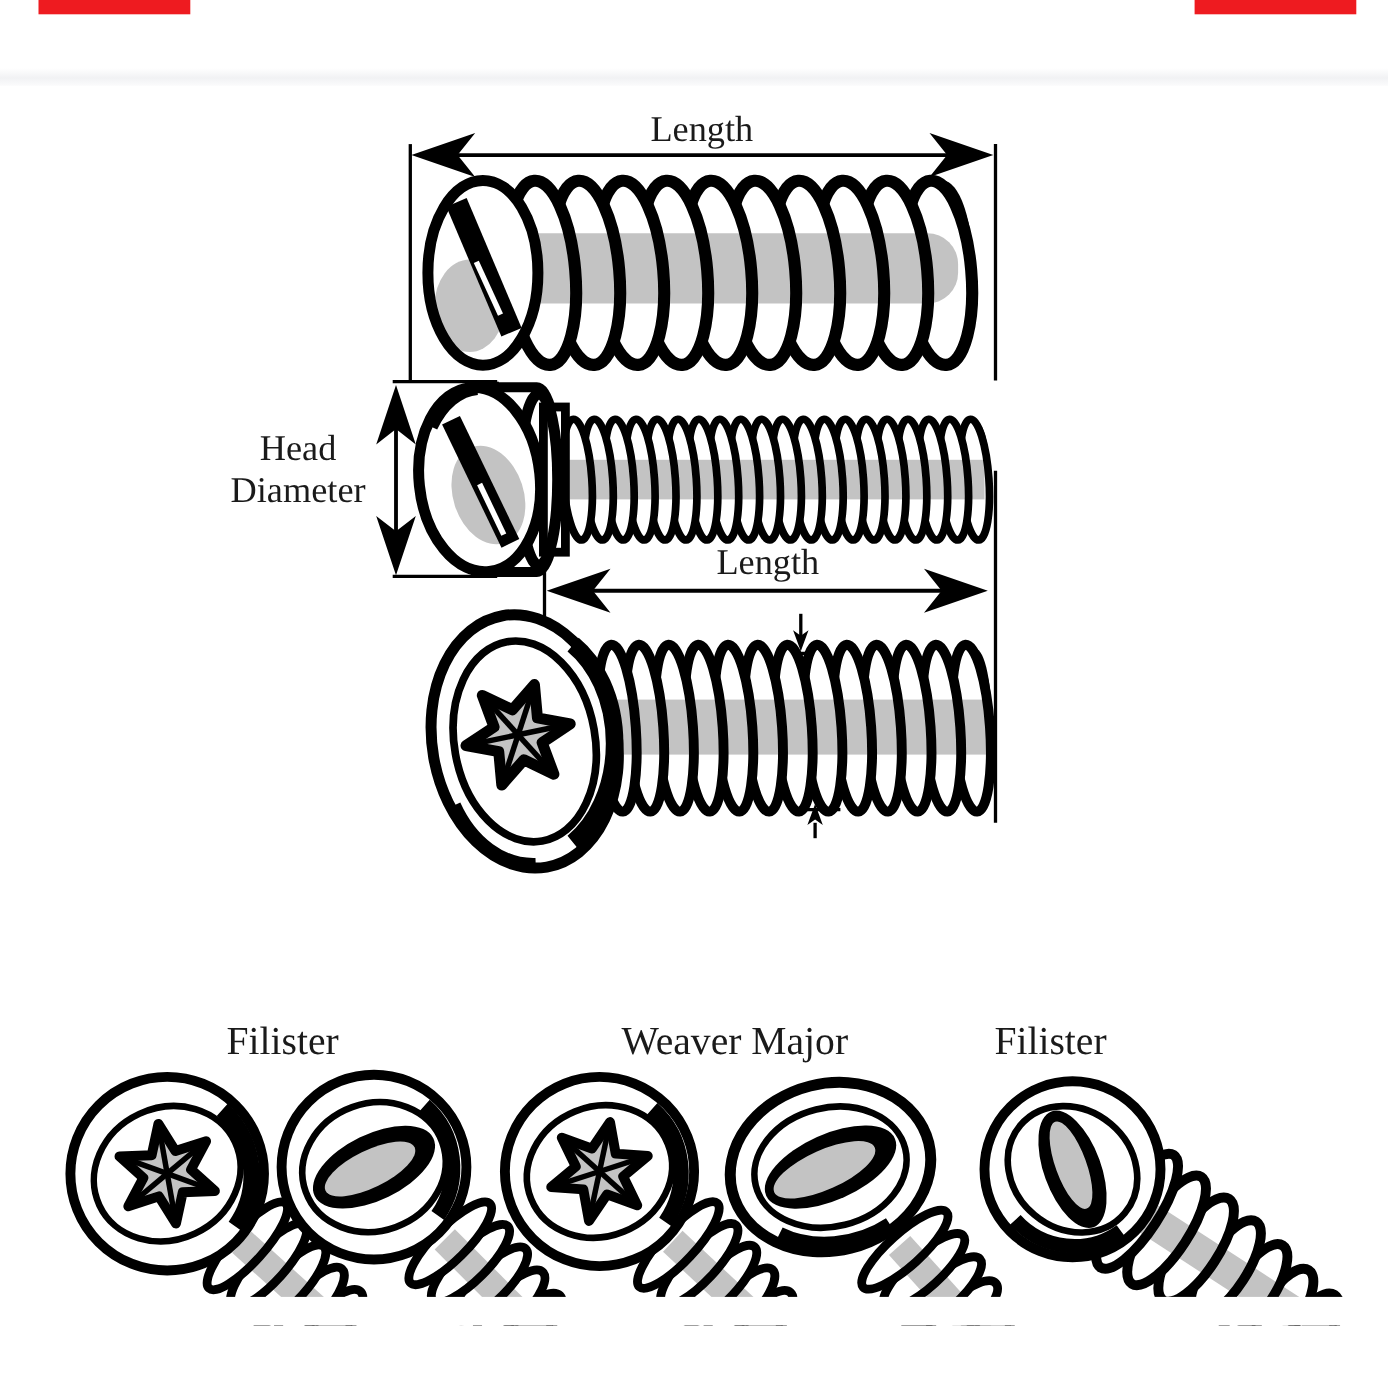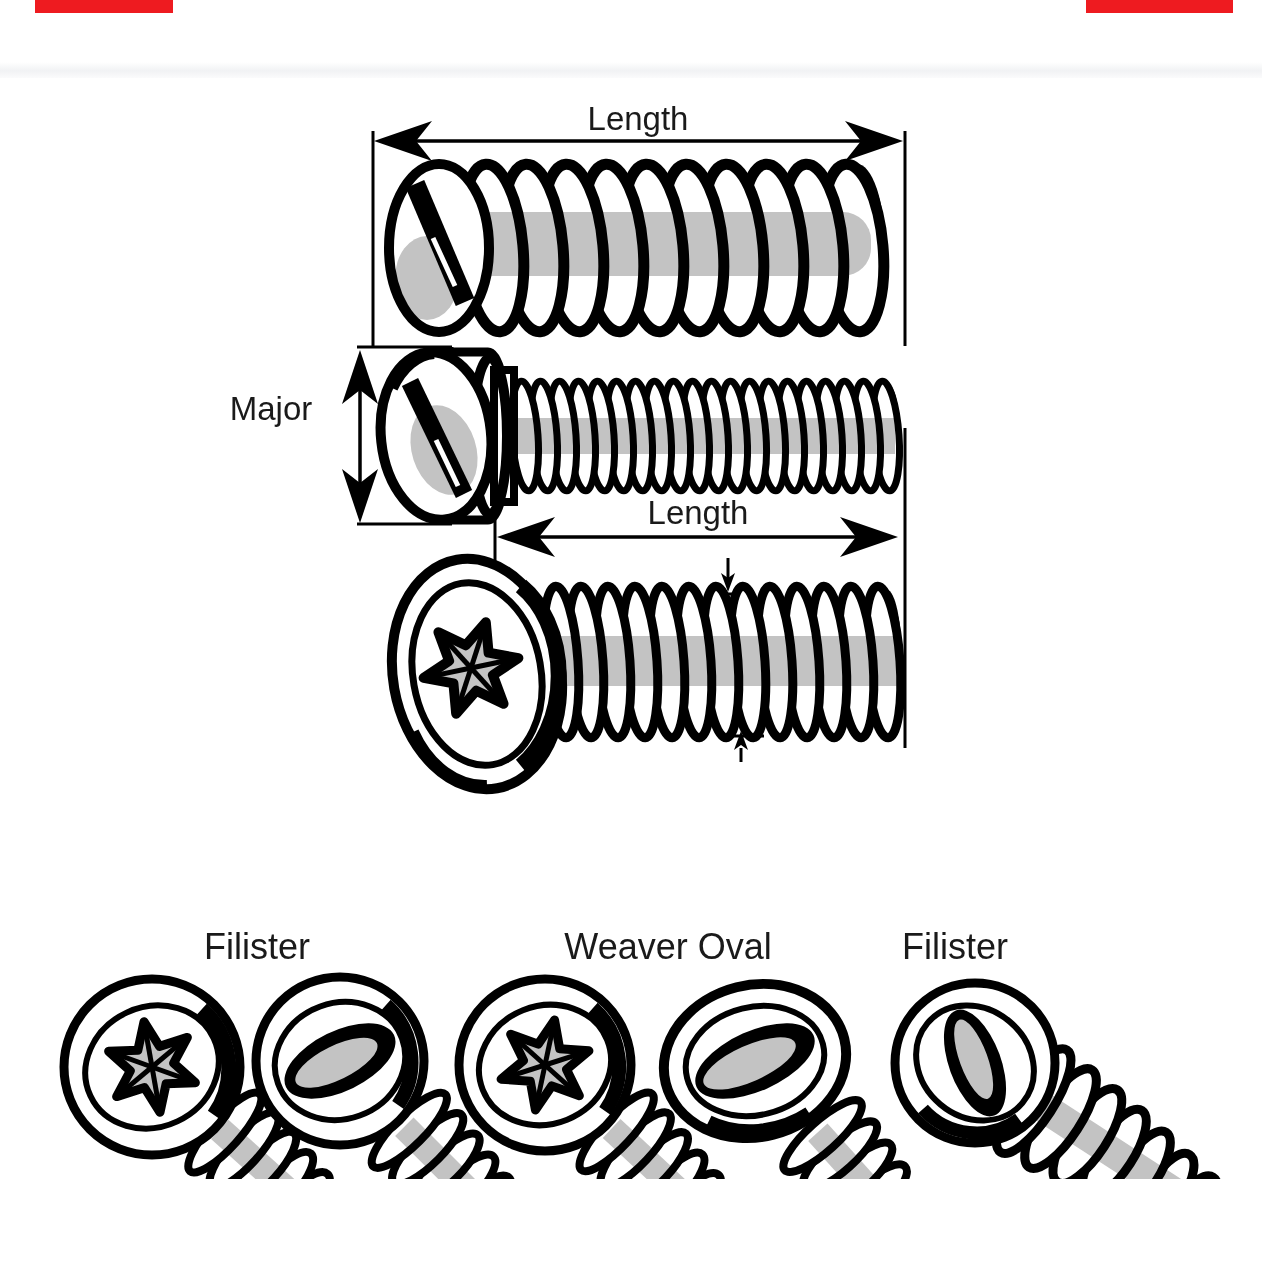--- a/index.html
+++ b/index.html
@@ -1,21 +1,21 @@
 <!DOCTYPE html>
 <html style="--ink: #1a1a1a; --outline-black: #000000; --thread-gray: #c3c3c3; --banner-red: #ee1b20; --header-band-gray: #f1f2f4; --background: #ffffff;"><head>
 <meta charset="utf-8">
 <style>
   :root{
     --ink:#1a1a1a; --outline-black:#000000; --thread-gray:#c3c3c3;
     --banner-red:#ee1b20; --header-band-gray:#f1f2f4; --background:#ffffff;
   }
   html,body{margin:0;padding:0;background:var(--background);}
   #canvas{position:relative;width:1262px;height:1262px;background:var(--background);
-    overflow:hidden;font-family:Liberation Sans, sans-serif;color:var(--ink);}
+    overflow:hidden;font-family:Liberation Serif, serif;color:var(--ink);}
   .abs{position:absolute;}
   .lbl{position:absolute;text-align:center;color:var(--ink);line-height:1.15;white-space:nowrap;}
   .lbl-lg{font-size:33px;}
   .lbl-md{font-size:36px;}
   .red-bar{position:absolute;top:0;height:13px;background:var(--banner-red);}
   .band{position:absolute;left:0;top:62px;width:1262px;height:16px;
     background:linear-gradient(180deg,#ffffff 0%,var(--header-band-gray) 55%,#fbfbfc 100%);}
   svg{display:block;}
   .coil{fill:#fff;stroke:#000;}
   .graymul{fill:var(--thread-gray);mix-blend-mode:multiply;}
@@ -29,28 +29,29 @@
 <div id="canvas">
 
   <div class="red-bar" style="left:35px;width:138px;"></div>
   <div class="red-bar" style="left:1086px;width:147px;"></div>
 
   <div class="band"></div>
 
   <div class="lbl lbl-lg" style="left:538px;top:100px;width:200px;">Length</div>
 
   <div class="lbl lbl-lg" style="left:185px;top:390px;width:172px;">
-    <div>Major</div>
+    <div>Head</div>
+    <div>Diameter</div>
   </div>
 
   <div class="lbl lbl-lg" style="left:598px;top:494px;width:200px;">Length</div>
 
 
   <div class="lbl lbl-md" style="left:157px;top:926px;width:200px;">Filister</div>
-  <div class="lbl lbl-md" style="left:543px;top:926px;width:250px;">Weaver Oval</div>
+  <div class="lbl lbl-md" style="left:543px;top:926px;width:250px;">Weaver Major</div>
   <div class="lbl lbl-md" style="left:855px;top:926px;width:200px;">Filister</div>
 
   <svg class="abs" style="left:0;top:0;" width="1262" height="1262" viewBox="0 0 1262 1262">
 
     <g>
       <line class="dimline" x1="392" y1="141" x2="885" y2="141"></line>
       <path class="dart" d="M374,141 L432,121 L416,141 L432,161 Z"></path>
       <path class="dart" d="M903,141 L845,121 L861,141 L845,161 Z"></path>
       <line class="thinline" x1="373" y1="131" x2="373" y2="346"></line>
       <line class="thinline" x1="905" y1="131" x2="905" y2="346"></line>

